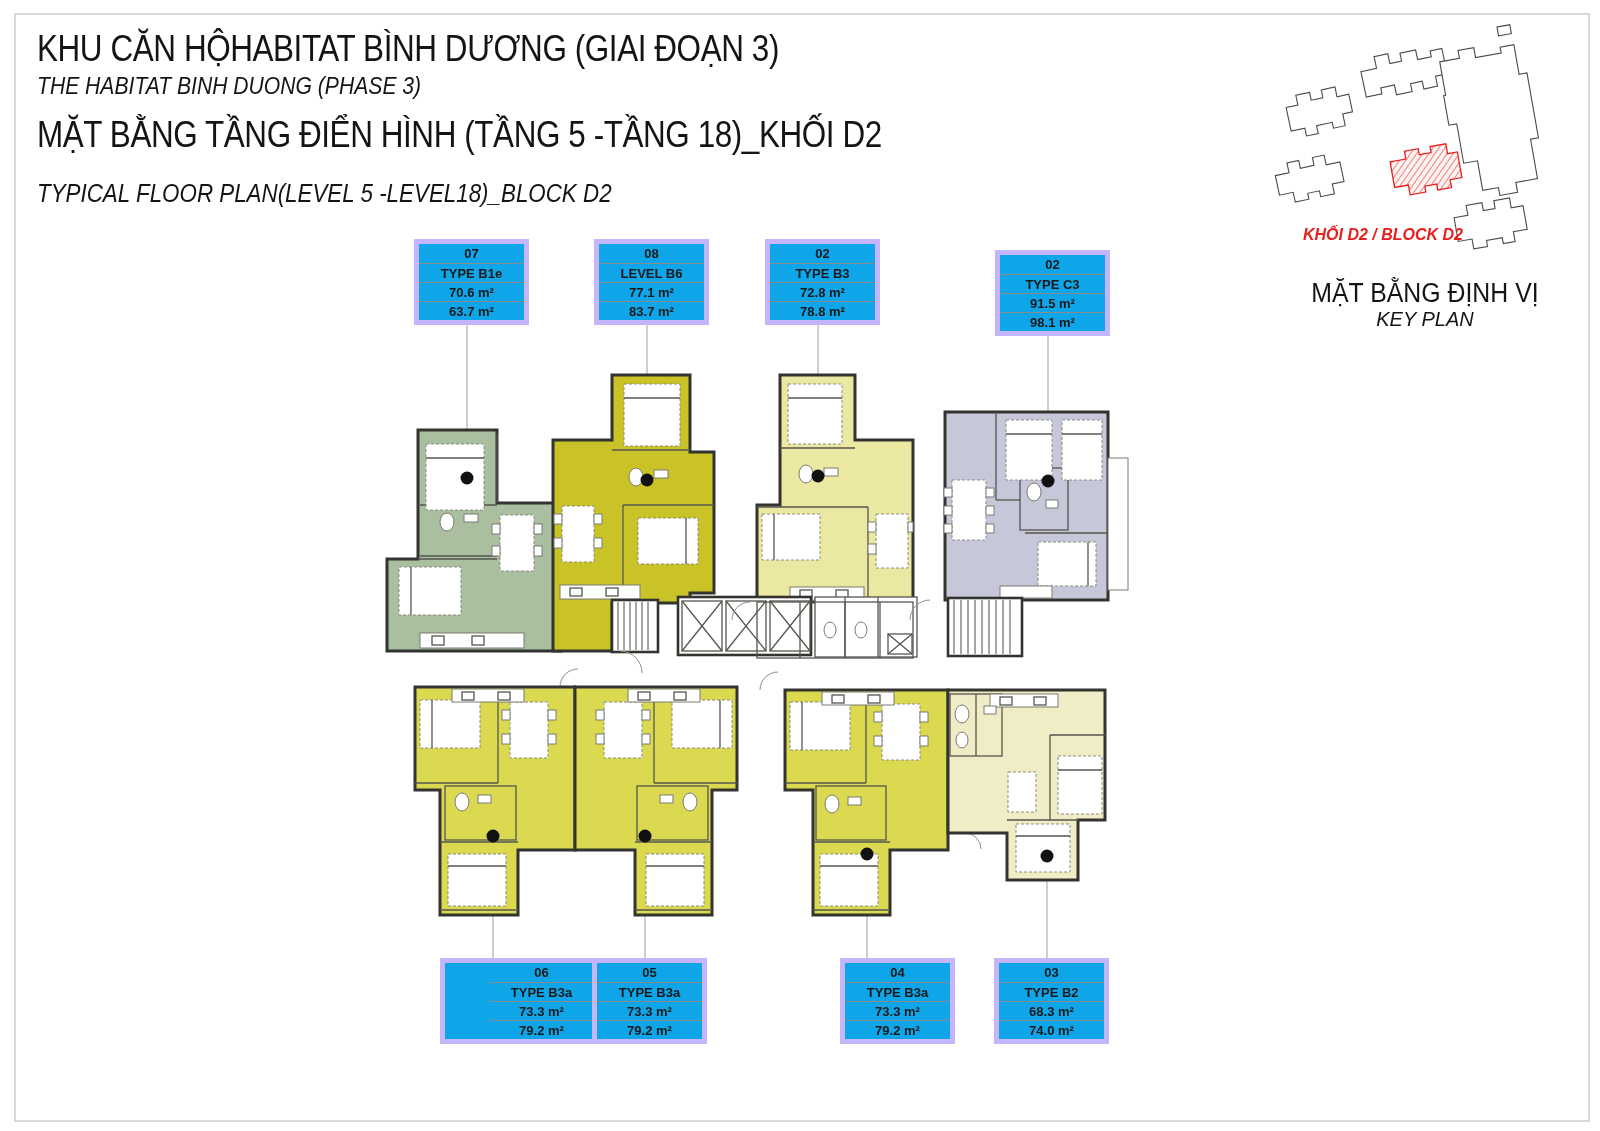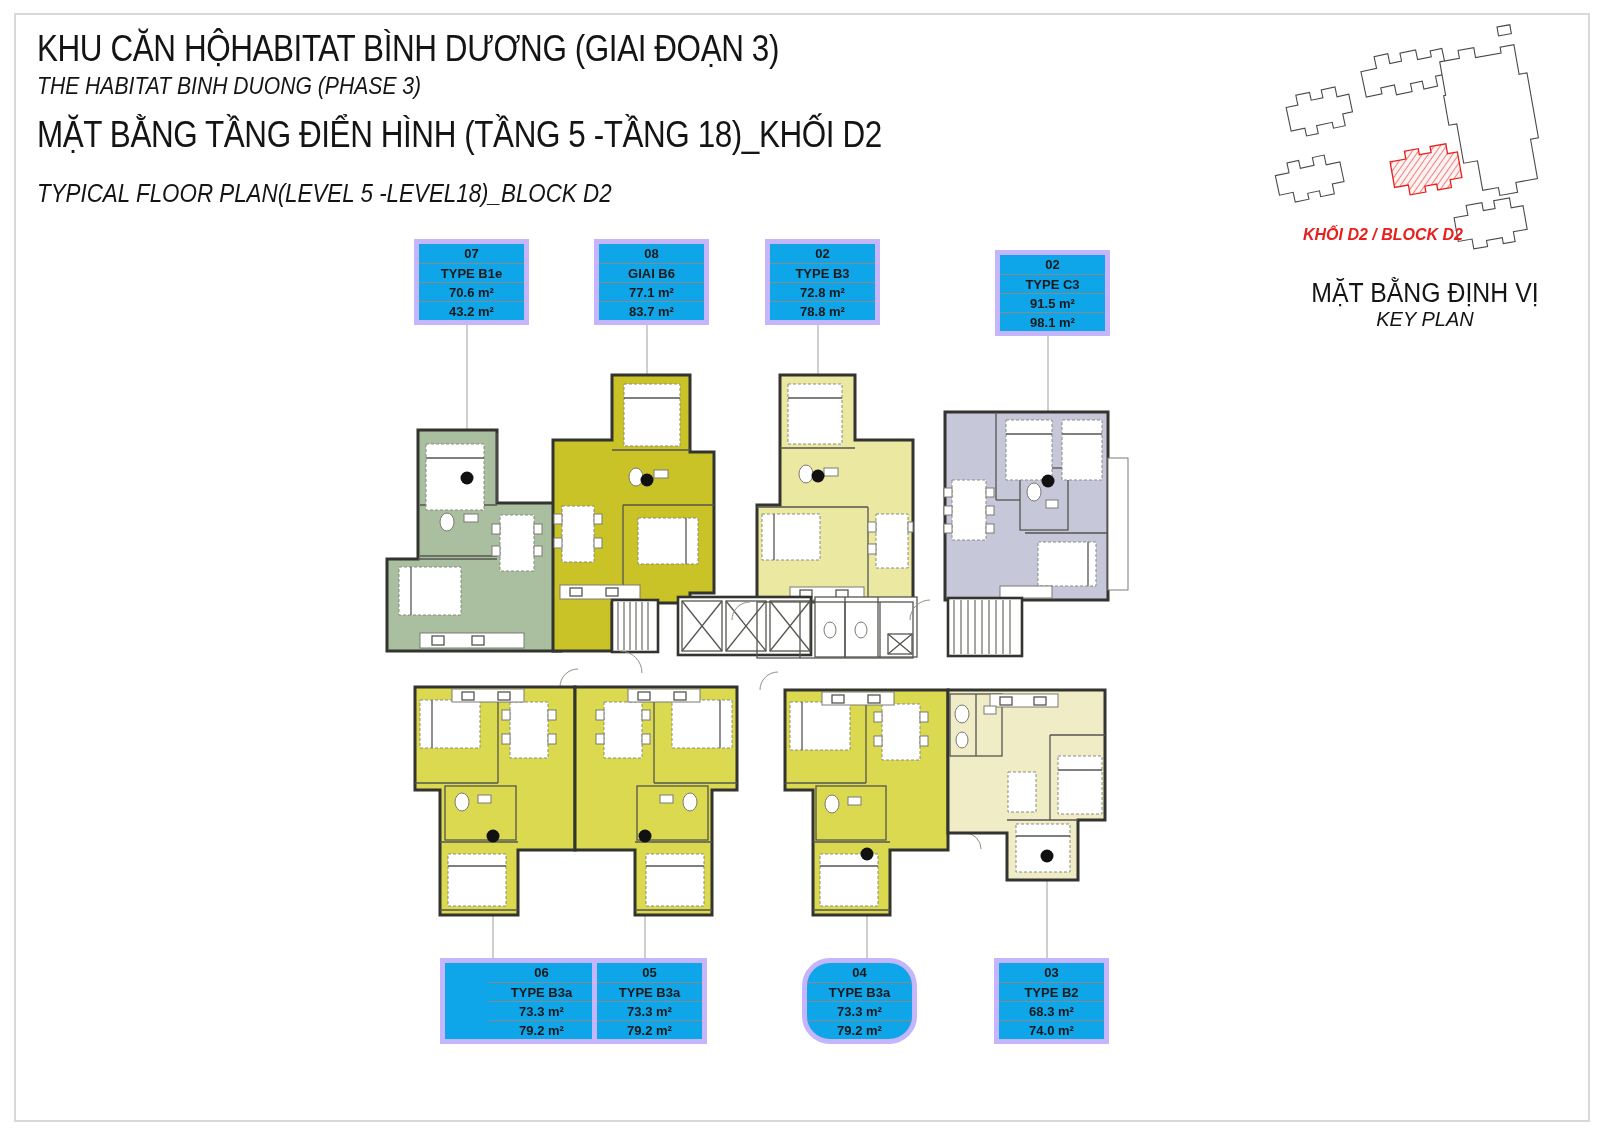--- a/index.html
+++ b/index.html
@@ -338,25 +338,25 @@
   </svg>
 
   <div class="kp-red" style="color: rgb(232, 32, 29);">KHỐI D2 / BLOCK D2</div>
   <div class="kp-vi">MẶT BẰNG ĐỊNH VỊ</div>
   <div class="kp-en">KEY PLAN</div>
 
   <div class="unit-label" style="left:414px;top:239px;">
     <div class="cell">07</div>
     <div class="cell">TYPE B1e</div>
     <div class="cell">70.6 m²</div>
-    <div class="cell">43.2 m²</div>
+    <div class="cell">63.7 m²</div>
   </div>
   <div class="unit-label" style="left:594px;top:239px;">
     <div class="cell">08</div>
-    <div class="cell">GIAI B6</div>
+    <div class="cell">LEVEL B6</div>
     <div class="cell">77.1 m²</div>
     <div class="cell">83.7 m²</div>
   </div>
   <div class="unit-label" style="left:765px;top:239px;">
     <div class="cell">02</div>
     <div class="cell">TYPE B3</div>
     <div class="cell">72.8 m²</div>
     <div class="cell">78.8 m²</div>
   </div>
   <div class="unit-label" style="left:995px;top:250px;">
@@ -371,21 +371,21 @@
     <div class="cell">TYPE B3a</div>
     <div class="cell">73.3 m²</div>
     <div class="cell">79.2 m²</div>
   </div>
   <div class="unit-label" style="left:592px;top:958px;">
     <div class="cell">05</div>
     <div class="cell">TYPE B3a</div>
     <div class="cell">73.3 m²</div>
     <div class="cell">79.2 m²</div>
   </div>
-  <div class="unit-label" style="left:802px;top:958px;border-radius:28px;">
+  <div class="unit-label" style="left:840px;top:958px;">
     <div class="cell">04</div>
     <div class="cell">TYPE B3a</div>
     <div class="cell">73.3 m²</div>
     <div class="cell">79.2 m²</div>
   </div>
   <div class="unit-label" style="left:994px;top:958px;">
     <div class="cell">03</div>
     <div class="cell">TYPE B2</div>
     <div class="cell">68.3 m²</div>
     <div class="cell">74.0 m²</div>

